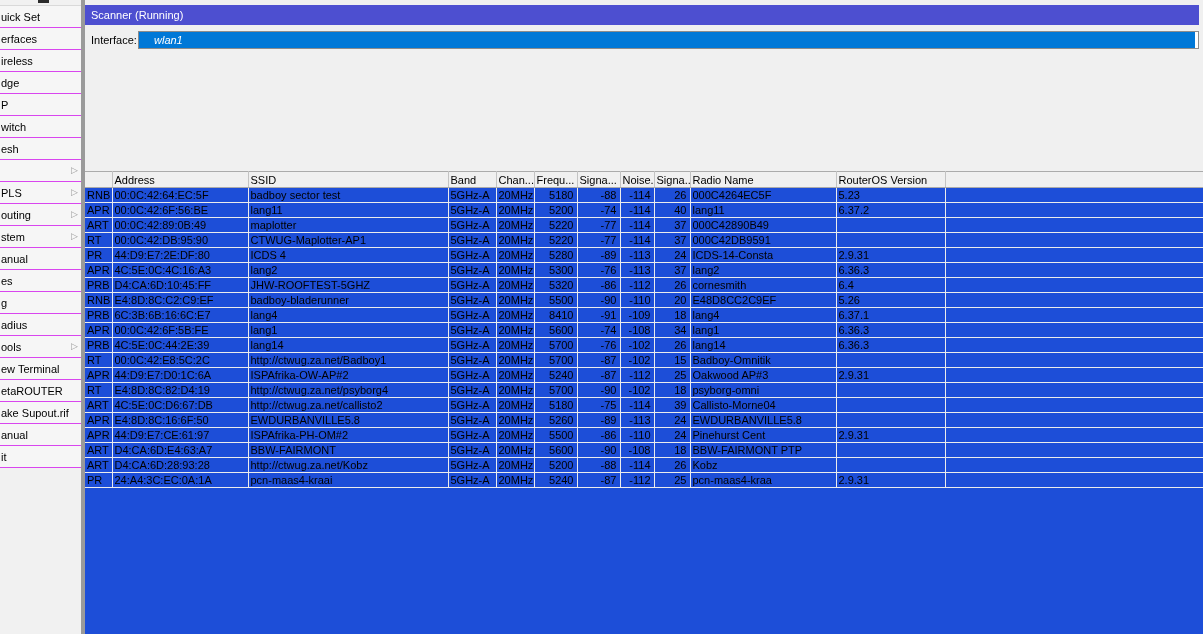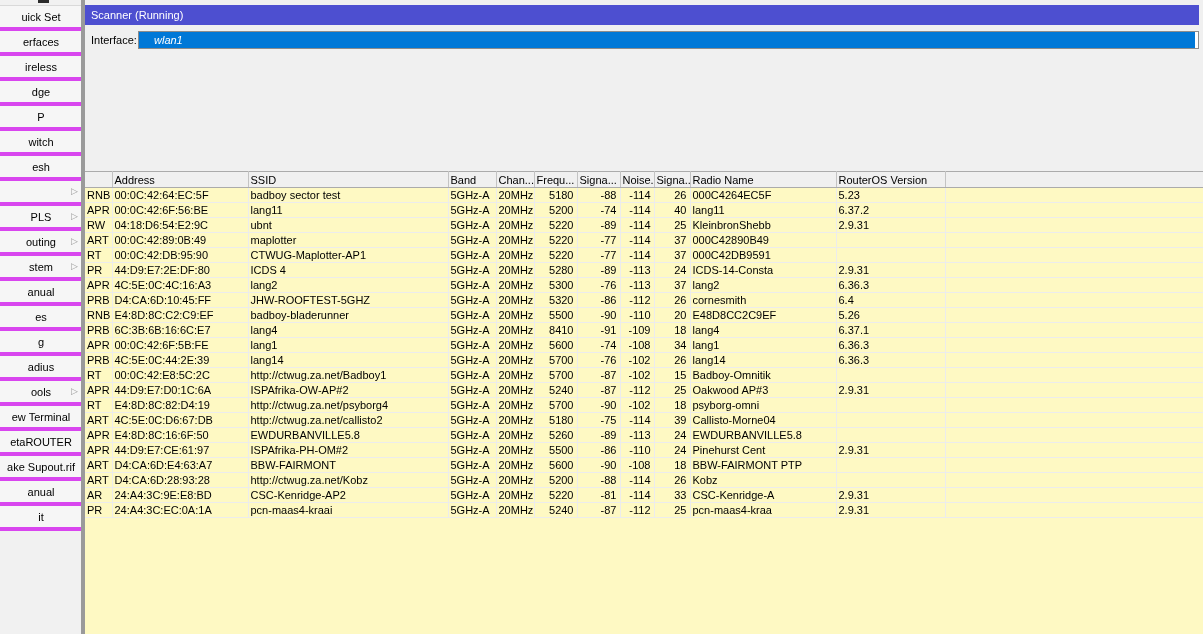--- a/index.html
+++ b/index.html
@@ -6,44 +6,43 @@
   body{
     width:1203px;height:634px;position:relative;overflow:hidden;
     background:#ffffff;
     font-family:"Liberation Sans",sans-serif;font-size:11px;color:#000;
   }
   
   .sidebar{position:absolute;left:0;top:0;width:81px;height:634px;background:#f1f1f1;}
   .sidebar-frag{position:absolute;left:38px;top:0;width:11px;height:3px;background:#2b2b2b;}
   .sidebar-items{position:absolute;top:5px;left:0;width:81px;border-top:1px solid #d9d9d9;}
   .sb-item{
-    height:21px;border-bottom:4px solid #d946ef;background:#f6f6f6;
+    height:21px;border-bottom:1px solid #d946ef;background:#f6f6f6;
     display:flex;align-items:center;position:relative;white-space:nowrap;overflow:hidden;
     cursor:default;
-    justify-content:center;
   }
   .sb-item .lbl{padding-left:1px;}
   .sb-item .arrow{position:absolute;right:3px;top:5px;color:#9a9a9a;font-size:9px;line-height:11px;}
   
   .win-border{position:absolute;left:81px;top:0;width:4px;height:634px;background:#9a9a9a;}
   
   .window{position:absolute;left:85px;top:0;right:0;height:634px;background:#f0f0f0;}
   .titlebar{
     position:absolute;top:5px;left:0;right:4px;height:20px;background:#4d4fd0;color:#fff;
     display:flex;align-items:center;padding-left:6px;box-sizing:border-box;
   }
   .iface-label{position:absolute;top:34px;left:6px;}
   .iface-field{
     position:absolute;top:31px;left:53px;right:4px;height:16px;
     background:#0078d7;border:1px solid #8c8c8c;
     box-shadow:inset -3px 0 0 #ffffff;
   }
   .iface-value{color:#fff;font-style:italic;line-height:16px;padding-left:15px;display:block;}
   
-  .table-area{position:absolute;top:171px;left:0;right:0;bottom:0;background:#fef9c3;}
+  .table-area{position:absolute;top:171px;left:0;right:0;bottom:0;background:#1d4ed8;}
   table{border-collapse:collapse;table-layout:fixed;width:100%;font-size:11px;}
   th{
     height:15px;background:#f0f0f0;font-weight:normal;text-align:left;
     border-top:1px solid #ababab;border-bottom:1px solid #ababab;border-right:1px solid #c3c3c3;
     padding:0 2px;white-space:nowrap;overflow:hidden;cursor:default;
   }
   th:last-child{border-right:none;}
   td{
     height:14px;line-height:14px;border-right:1px solid #ececec;border-bottom:1px solid #ececec;
     padding:0 2px;white-space:nowrap;overflow:hidden;cursor:default;
@@ -193,34 +192,20 @@
             <td>20MHz</td>
             <td class="num">5200</td>
             <td class="num">-74</td>
             <td class="num">-114</td>
             <td class="num">40</td>
             <td>lang11</td>
             <td>6.37.2</td>
             <td></td>
           </tr>
           <tr>
-            <td>RW</td>
-            <td>04:18:D6:54:E2:9C</td>
-            <td>ubnt</td>
-            <td>5GHz-A</td>
-            <td>20MHz</td>
-            <td class="num">5220</td>
-            <td class="num">-89</td>
-            <td class="num">-114</td>
-            <td class="num">25</td>
-            <td>KleinbronShebb</td>
-            <td>2.9.31</td>
-            <td></td>
-          </tr>
-          <tr>
             <td>ART</td>
             <td>00:0C:42:89:0B:49</td>
             <td>maplotter</td>
             <td>5GHz-A</td>
             <td>20MHz</td>
             <td class="num">5220</td>
             <td class="num">-77</td>
             <td class="num">-114</td>
             <td class="num">37</td>
             <td>000C42890B49</td>
@@ -445,34 +430,20 @@
             <td>20MHz</td>
             <td class="num">5200</td>
             <td class="num">-88</td>
             <td class="num">-114</td>
             <td class="num">26</td>
             <td>Kobz</td>
             <td></td>
             <td></td>
           </tr>
           <tr>
-            <td>AR</td>
-            <td>24:A4:3C:9E:E8:BD</td>
-            <td>CSC-Kenridge-AP2</td>
-            <td>5GHz-A</td>
-            <td>20MHz</td>
-            <td class="num">5220</td>
-            <td class="num">-81</td>
-            <td class="num">-114</td>
-            <td class="num">33</td>
-            <td>CSC-Kenridge-A</td>
-            <td>2.9.31</td>
-            <td></td>
-          </tr>
-          <tr>
             <td>PR</td>
             <td>24:A4:3C:EC:0A:1A</td>
             <td>pcn-maas4-kraai</td>
             <td>5GHz-A</td>
             <td>20MHz</td>
             <td class="num">5240</td>
             <td class="num">-87</td>
             <td class="num">-112</td>
             <td class="num">25</td>
             <td>pcn-maas4-kraa</td>

